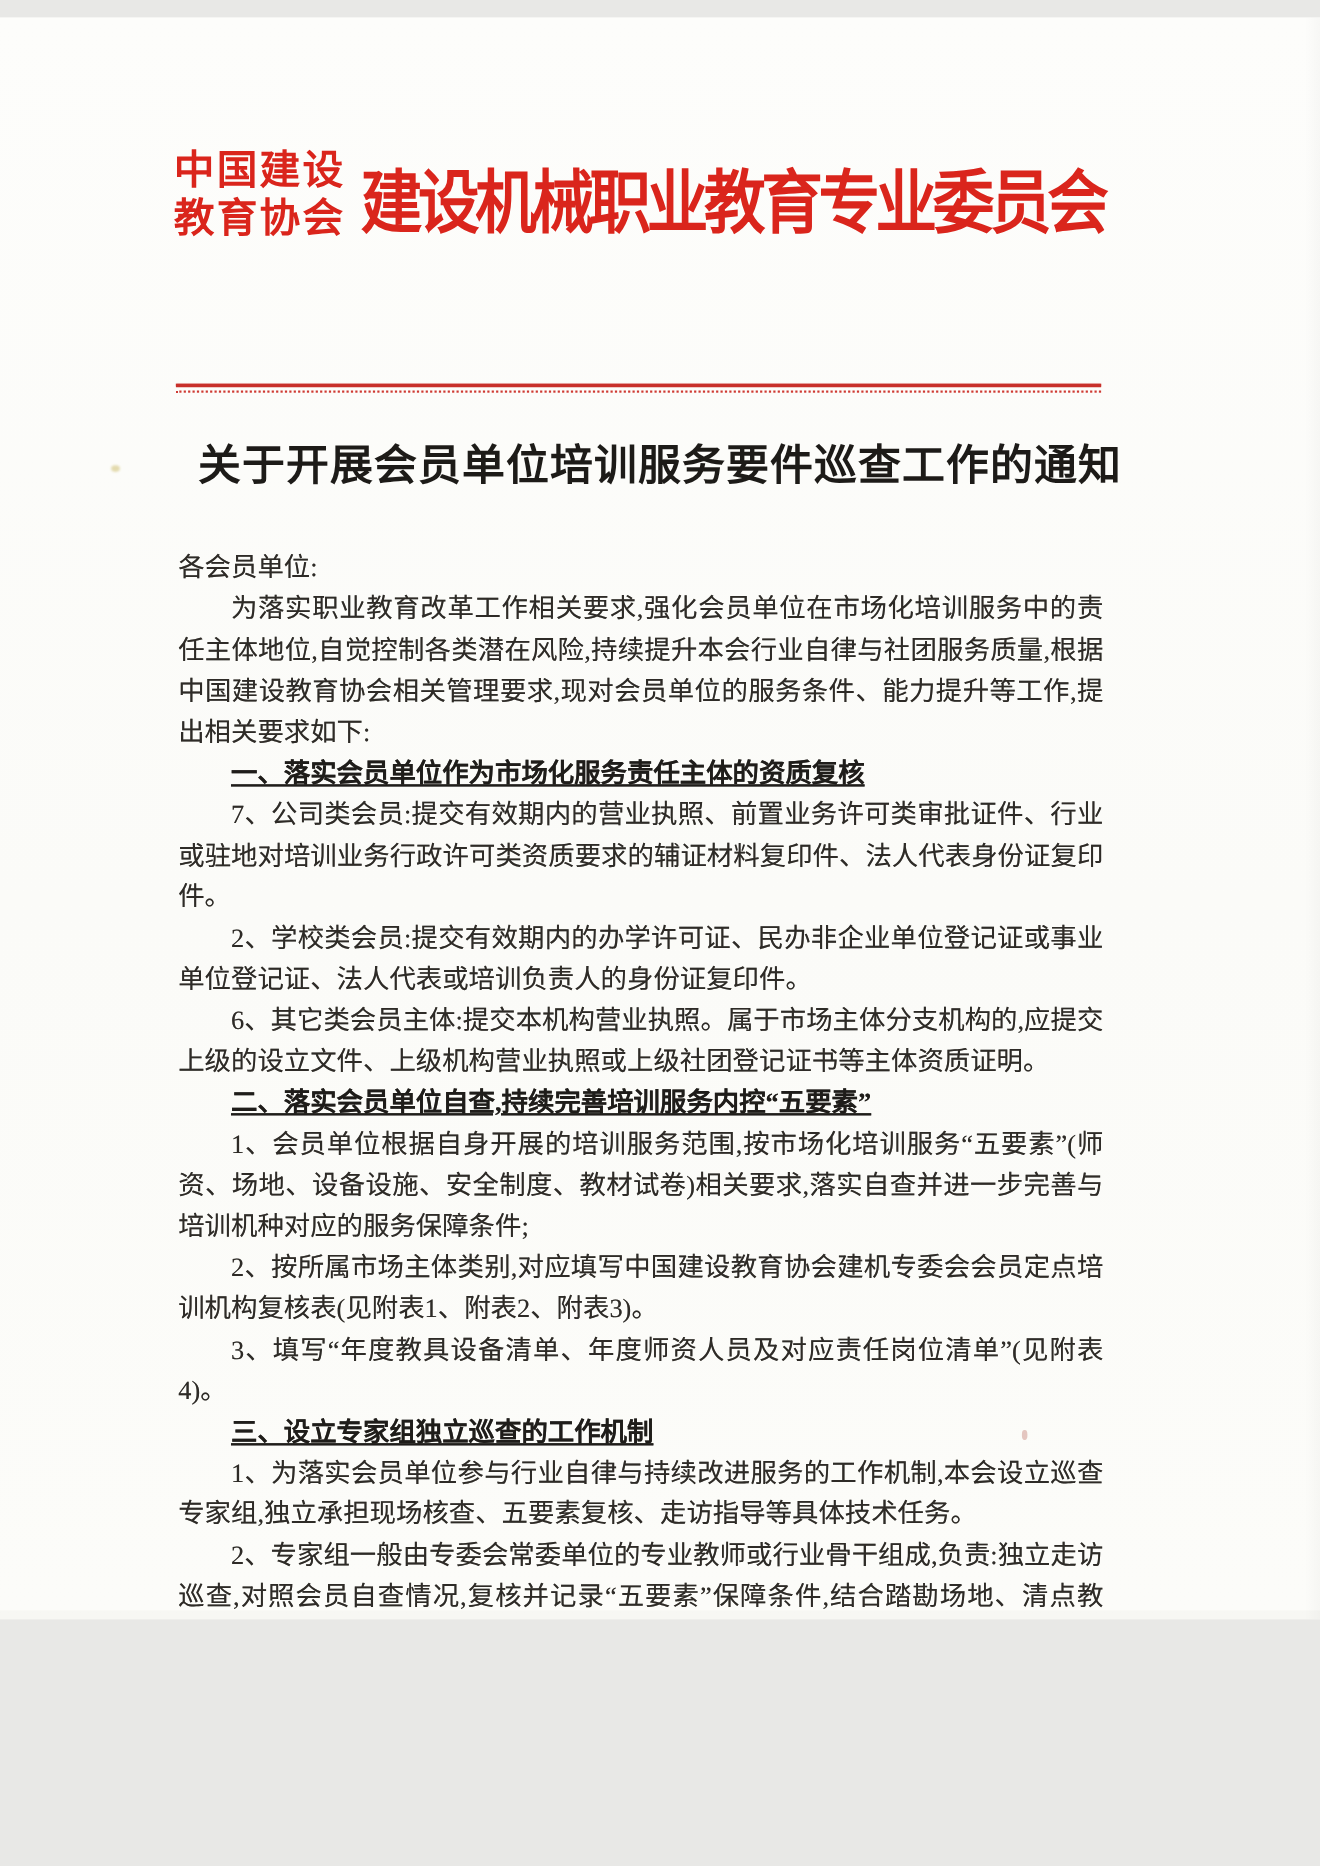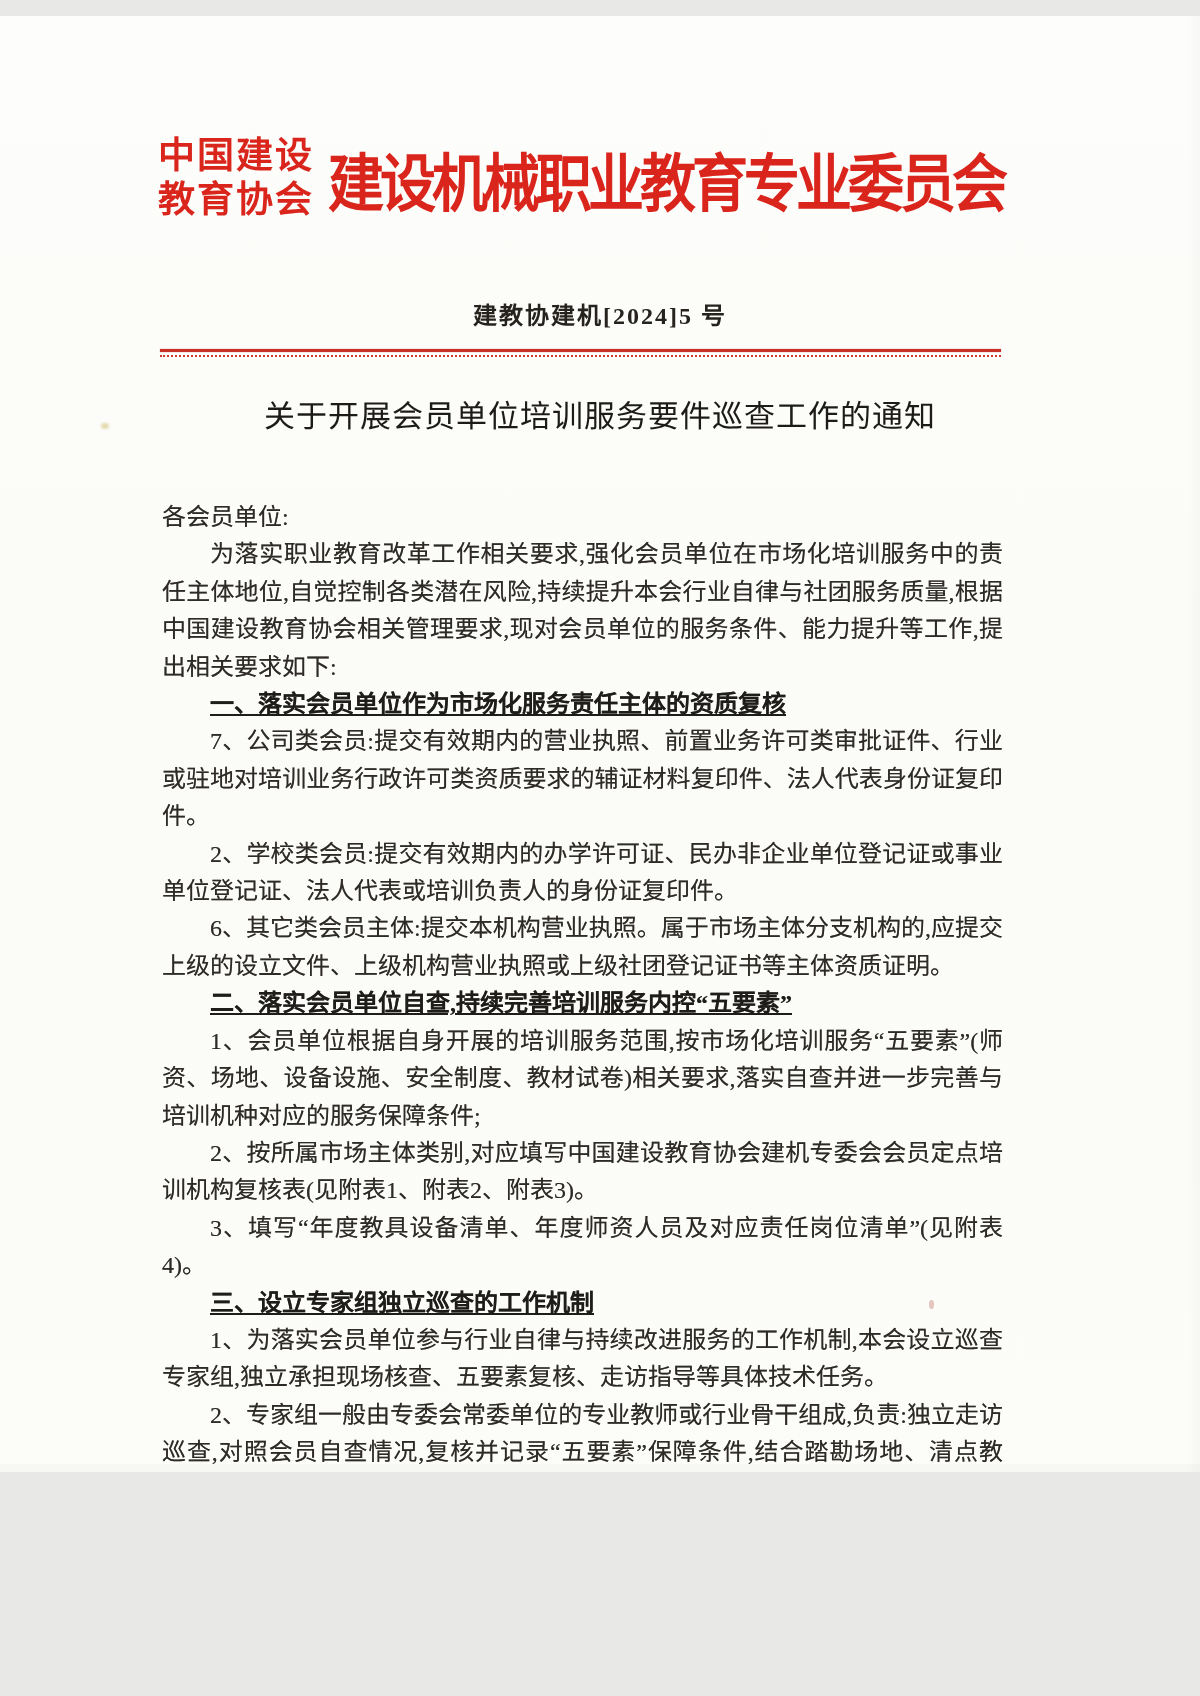--- a/index.html
+++ b/index.html
@@ -75,22 +75,22 @@
   }
 
   
   .doc-title{
     position:absolute;
     top:375px;
     left:0;
     width:100%;
     margin:0;
     text-align:center;
-    font-size:31px;
-    font-weight:400;
+    font-size:39px;
+    font-weight:700;
     letter-spacing:1px;
     color:#1d1b18;
   }
 
   
   .body{
     position:absolute;
     left:162px;
     top:483px;
     width:841px;
@@ -133,21 +133,20 @@
 <div class="page">
 
   <header class="letterhead">
     <div class="org-small">
       <div>中国建设</div>
       <div>教育协会</div>
     </div>
     <div class="org-large">建设机械职业教育专业委员会</div>
   </header>
 
-  <div class="doc-number">建教协建机[2024]5 号</div>
 
   <div class="divider">
     <div class="divider-solid"></div>
     <div class="divider-dotted"></div>
   </div>
 
   <h1 class="doc-title">关于开展会员单位培训服务要件巡查工作的通知</h1>
 
   <main class="body">
     <p class="salutation">各会员单位:</p>

